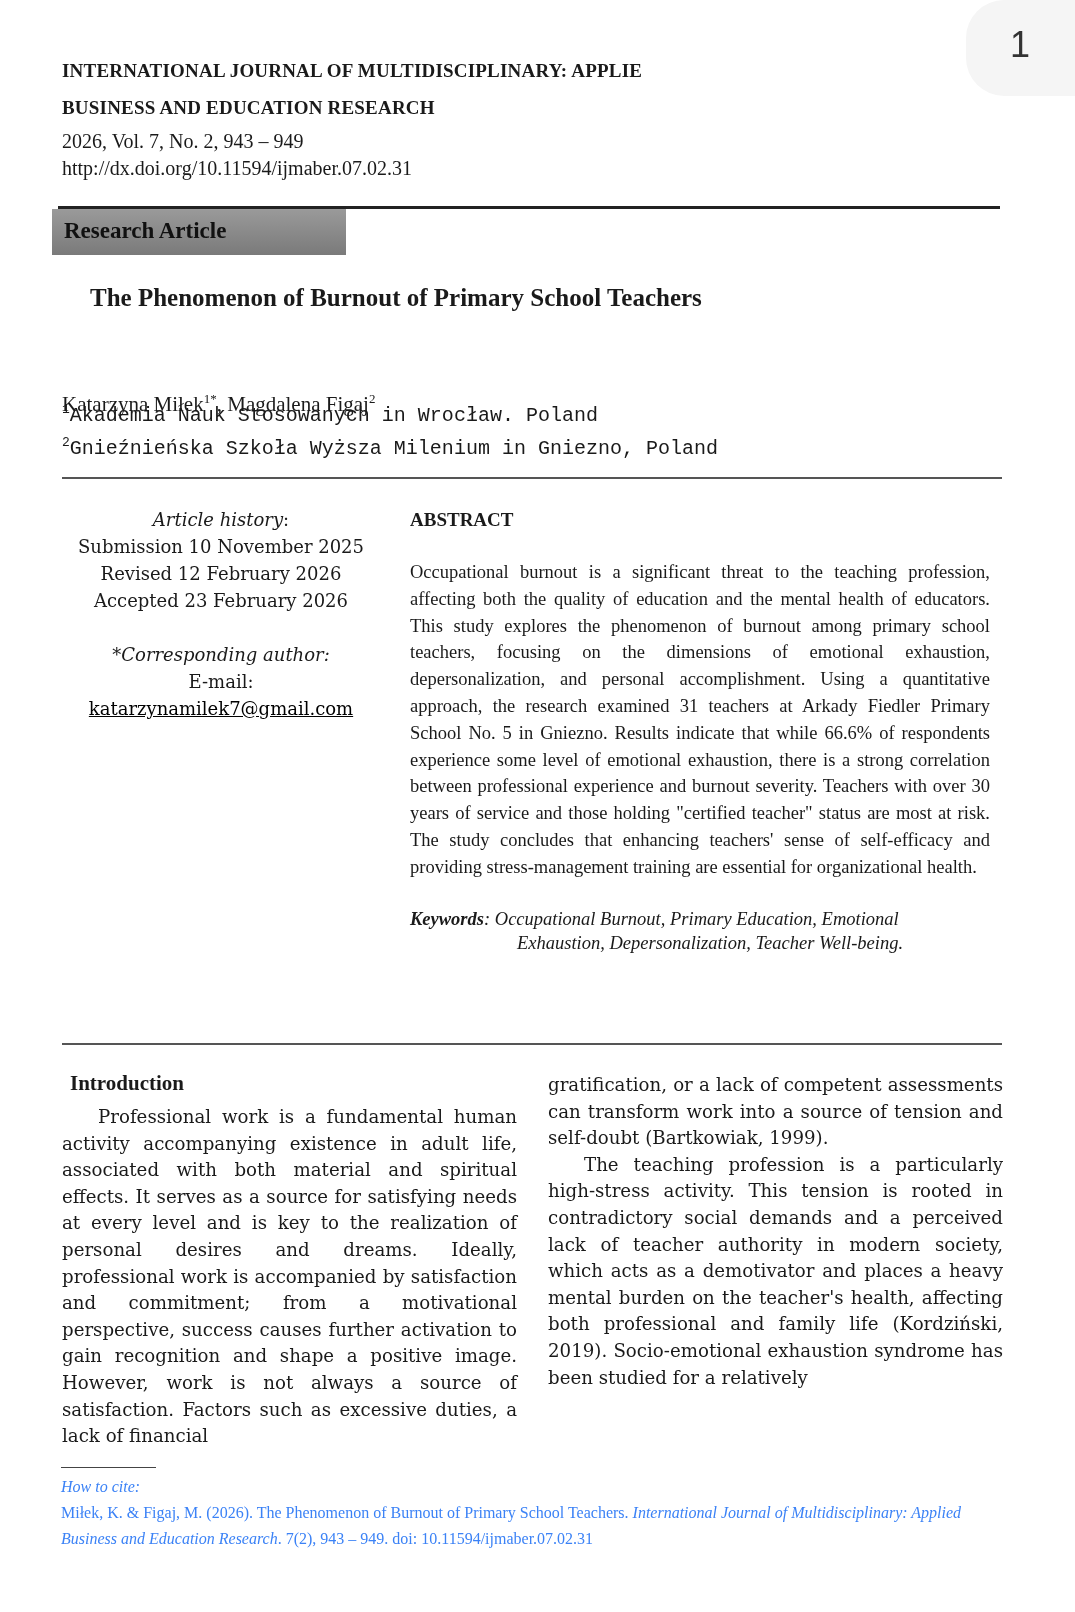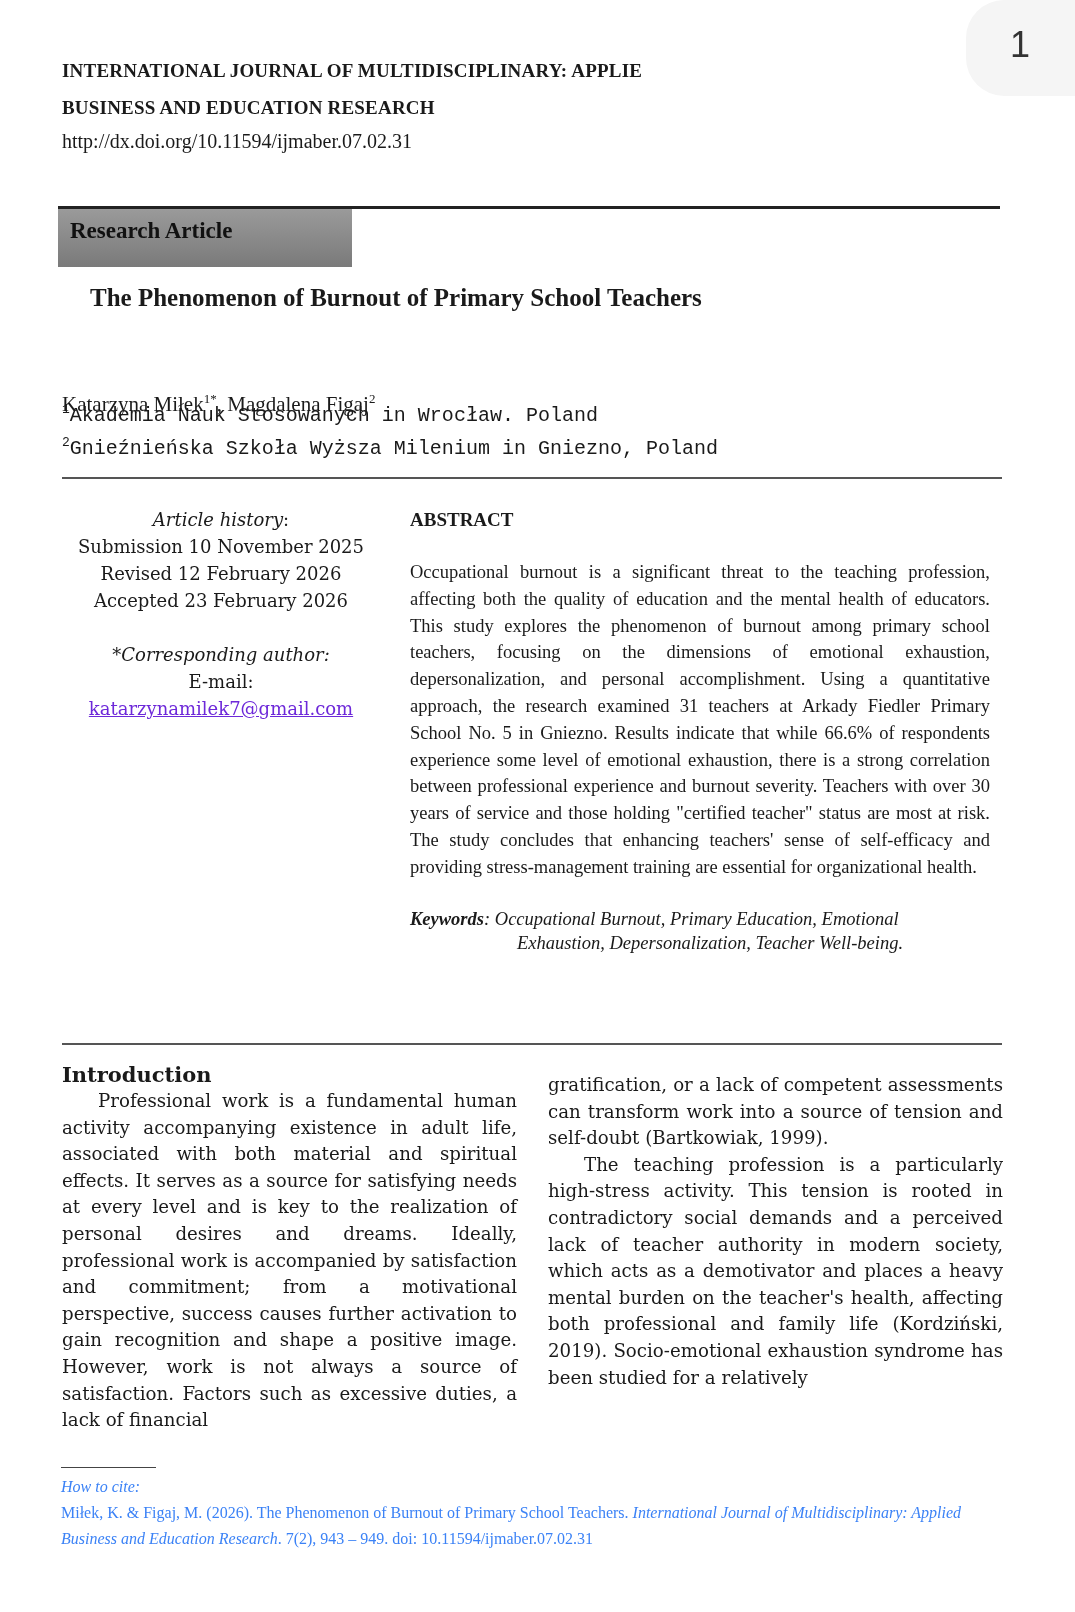--- a/index.html
+++ b/index.html
@@ -2,55 +2,56 @@
 <html><head>
   <meta charset="utf-8">
   <style>
     html, body { margin: 0; padding: 0; background: #ffffff; }
     body { width: 1075px; height: 1612px; position: relative; overflow: hidden; color: #1a1a1a; font-family: "DejaVu Serif", "Liberation Serif", serif; }
     .page-badge { position: absolute; left: 966px; top: 0; width: 120px; height: 96px; background: #f5f5f5; border-radius: 0 0 0 38px; border-top-left-radius: 38px; }
     .page-badge span { position: absolute; left: 44px; top: 24px; font-family: "Liberation Sans", sans-serif; font-size: 36px; color: #333; }
     .journal-title { position: absolute; left: 62px; top: 52px; width: 910px; font-family: "Liberation Serif", serif; font-weight: bold; font-size: 19px; line-height: 37px; letter-spacing: 0.2px; white-space: nowrap; overflow: hidden; }
     .journal-meta { position: absolute; left: 62px; top: 128px; font-family: "Liberation Serif", serif; font-size: 20px; line-height: 27px; }
     .rule-thick { position: absolute; left: 58px; top: 206px; width: 942px; height: 3px; background: #222; }
-    .article-type { position: absolute; left: 58px; top: 209px; width: 294px; height: 58px; background: linear-gradient(#9a9a9a, #7a7a7a); }
+    .article-type { position: absolute; left: 52px; top: 209px; width: 294px; height: 46px; background: linear-gradient(#9a9a9a, #7a7a7a); }
     .article-type span { position: absolute; left: 12px; top: 9px; font-family: "Liberation Serif", serif; font-weight: bold; font-size: 23px; color: #111; }
     .paper-title { position: absolute; left: 62px; top: 284px; font-family: "Liberation Serif", serif; font-weight: bold; font-size: 25px; margin-left: 28px; }
     .authors { position: absolute; left: 62px; top: 343px; font-family: "Liberation Serif", serif; font-size: 21px; margin-top: 48px; }
     .authors sup, .affil sup { font-size: 13px; }
     .affil { position: absolute; left: 62px; top: 396px; font-family: Liberation Mono, monospace; font-size: 20px; line-height: 27px; }
     .rule { position: absolute; left: 62px; width: 940px; height: 2px; background: #555; }
     .history { position: absolute; left: 61px; top: 506px; width: 320px; font-family: "DejaVu Serif", serif; font-size: 18px; line-height: 27px; text-align: center; }
     .history .it { font-style: italic; }
-    .history a { color: #6d28d9; text-decoration: underline; }
+    .history a { color: #000000; text-decoration: underline; }
     .abstract { position: absolute; left: 410px; top: 506px; width: 580px; font-family: "Liberation Serif", serif; }
     .abstract h3 { margin: 0; font-size: 19px; font-weight: bold; line-height: 27px; }
     .abstract p { margin: 26px 0 0; font-size: 18.5px; line-height: 26.8px; text-align: justify; }
     .keywords { margin-top: 26px; font-size: 18.5px; line-height: 24px; font-style: italic; padding-left: 107px; text-indent: -107px; }
     .keywords b { font-weight: bold; }
     .col { position: absolute; top: 1062px; width: 455px; font-family: "DejaVu Serif", serif; font-size: 18.2px; line-height: 26.6px; text-align: justify; }
-    .col h2 { margin: 0; font-size: 21px; font-weight: bold; line-height: 26px; }
+    .col h2 { margin: 8px; font-size: 21px; font-weight: bold; line-height: 26px; font-family: Liberation Serif, serif; }
     .col p { margin: 0; text-indent: 36px; }
     .col p.noindent { text-indent: 0; }
     .cite-rule { position: absolute; left: 61px; top: 1467px; width: 95px; height: 1px; background: #444; }
     .cite { position: absolute; left: 61px; top: 1474px; width: 940px; font-family: "Liberation Serif", serif; font-size: 16px; line-height: 26px; color: #3b82f6; }
     .cite .it { font-style: italic; }
   </style>
 </head>
 <body>
 
 <div class="page-badge">
   <span>1</span>
 </div>
 
 <div class="journal-title">
   <div>INTERNATIONAL JOURNAL OF MULTIDISCIPLINARY: APPLIE</div>
   <div>BUSINESS AND EDUCATION RESEARCH</div>
 </div>
 <div class="journal-meta">
+  <div>2026, Vol. 7, No. 2, 943 – 949</div>
   <div>http://dx.doi.org/10.11594/ijmaber.07.02.31</div>
 </div>
 
 <div class="rule-thick"></div>
 <div class="article-type">
   <span>Research Article</span>
 </div>
 
 <div class="paper-title">The Phenomenon of Burnout of Primary School Teachers</div>
 

